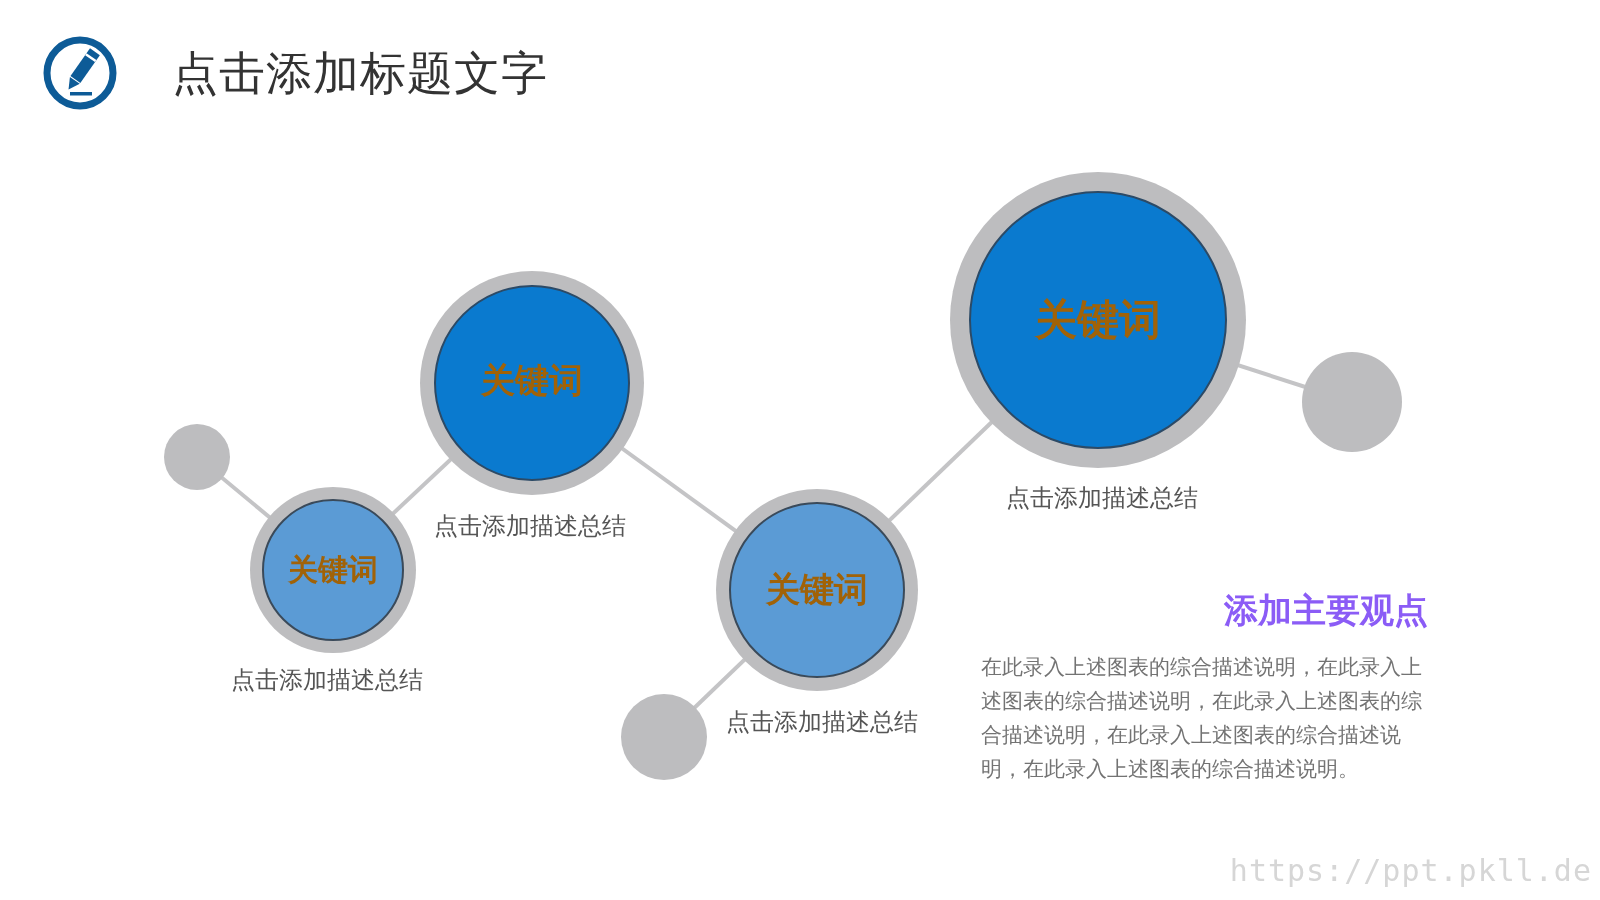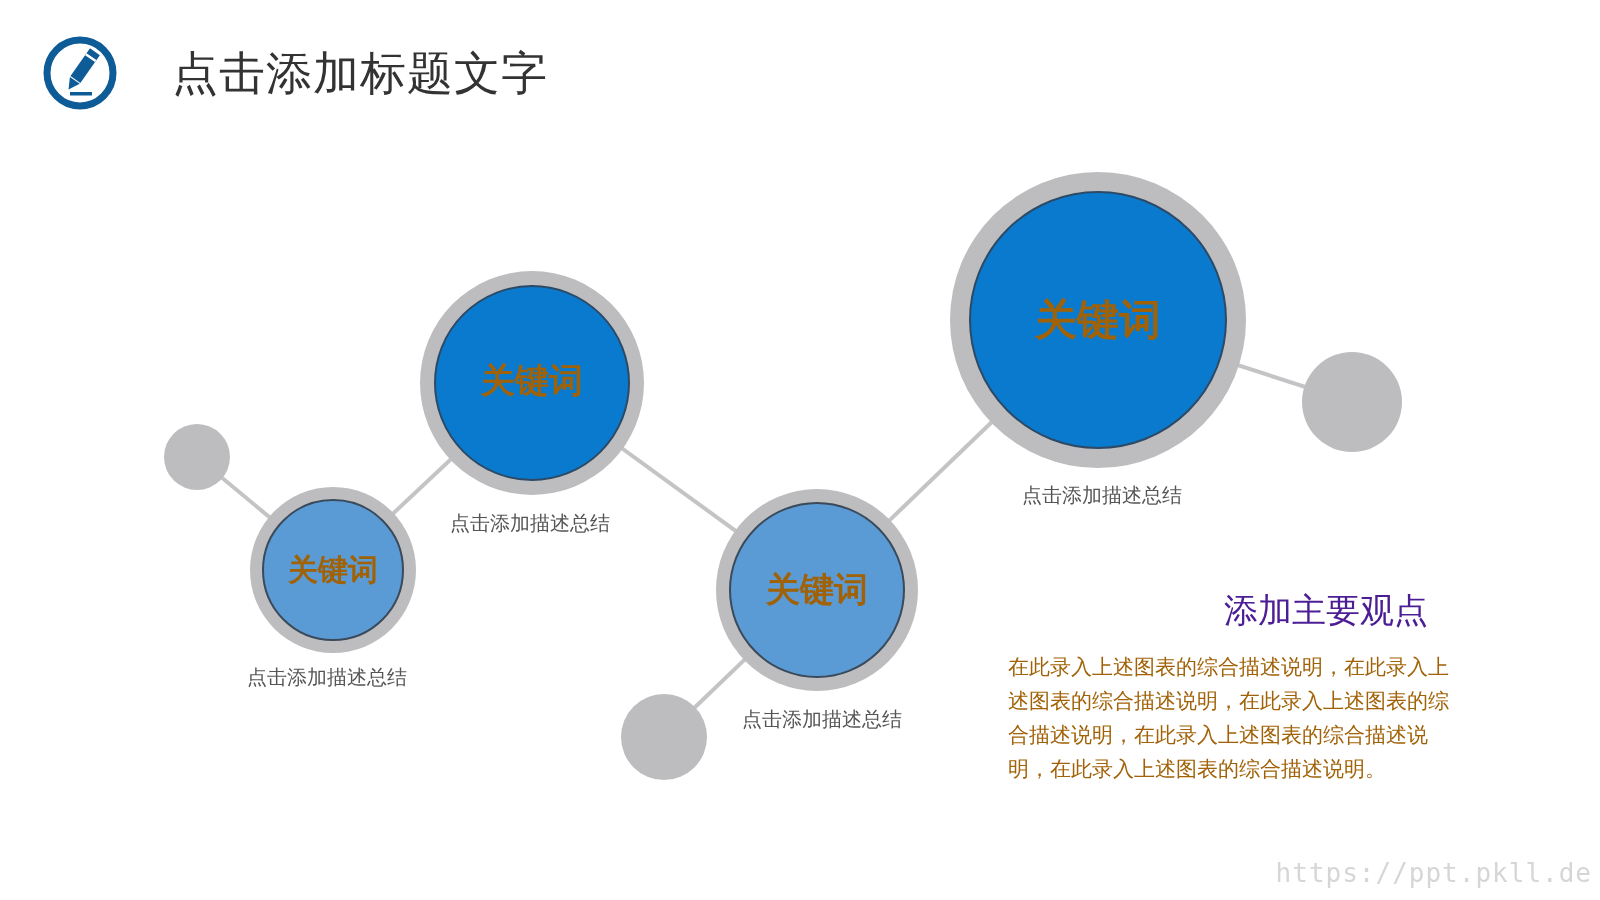--- a/index.html
+++ b/index.html
@@ -2,24 +2,24 @@
 <html><head>
 <meta charset="utf-8">
 <style>
   html, body { margin:0; padding:0; }
   body { width:1600px; height:900px; background:#ffffff; position:relative; overflow:hidden;
          font-family: "DejaVu Sans", "Liberation Sans", sans-serif; }
   .title-icon { position:absolute; left:42px; top:35px; width:76px; height:76px; }
   .title { position:absolute; left:132px; top:40px; font-size:46px; color:#333; letter-spacing:1px; line-height:66px;margin-left:40px; }
   svg.diagram { position:absolute; left:0; top:0; }
   .node-label { position:absolute; color:#a16207; font-weight:bold; text-align:center; transform:translate(-50%,-50%); white-space:nowrap; }
-  .caption { position:absolute; color:#555; font-size:20px; transform:translateX(-50%); white-space:nowrap;text-align:center; }
-  .main-heading { position:absolute; right:172px; top:588px; color:#4c1d95; font-size:34px; font-weight:normal; }
-  .main-body { position:absolute; left:1008px; top:650px; width:446px; color:#a16207; font-size:21px; line-height:34px; }
-  .watermark { position:absolute; right:8px; bottom:12px; color:#d6d6d6; font-size:26px; font-family:"DejaVu Sans Mono", monospace; letter-spacing:1px; }
+  .caption { position:absolute; color:#555; font-size:24px; transform:translateX(-50%); white-space:nowrap;text-align:center; }
+  .main-heading { position:absolute; right:172px; top:588px; color:#8b5cf6; font-size:34px; font-weight:bold; }
+  .main-body { position:absolute; left:981px; top:650px; width:446px; color:#737373; font-size:21px; line-height:34px; }
+  .watermark { position:absolute; right:8px; bottom:12px; color:#d6d6d6; font-size:30px; font-family:"DejaVu Sans Mono", monospace; letter-spacing:1px; }
 </style>
 </head>
 <body>
 
 <svg class="title-icon" viewBox="0 0 76 76">
   <circle cx="38" cy="38" r="33" fill="none" stroke="#0d5b97" stroke-width="7"></circle>
   <g transform="rotate(35 38 38)">
     <rect x="32" y="12" width="12" height="34" fill="#0d5b97"></rect>
     <rect x="32" y="18" width="12" height="2.5" fill="#fff"></rect>
     <polygon points="32,47 44,47 38,58" fill="#0d5b97"></polygon>

